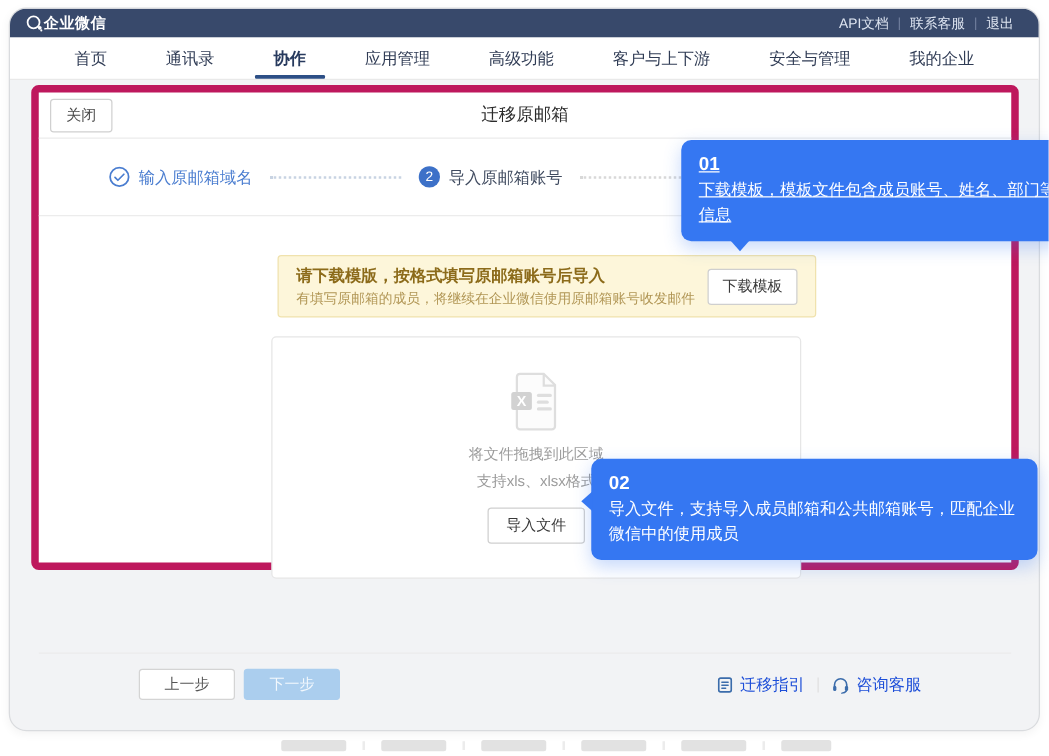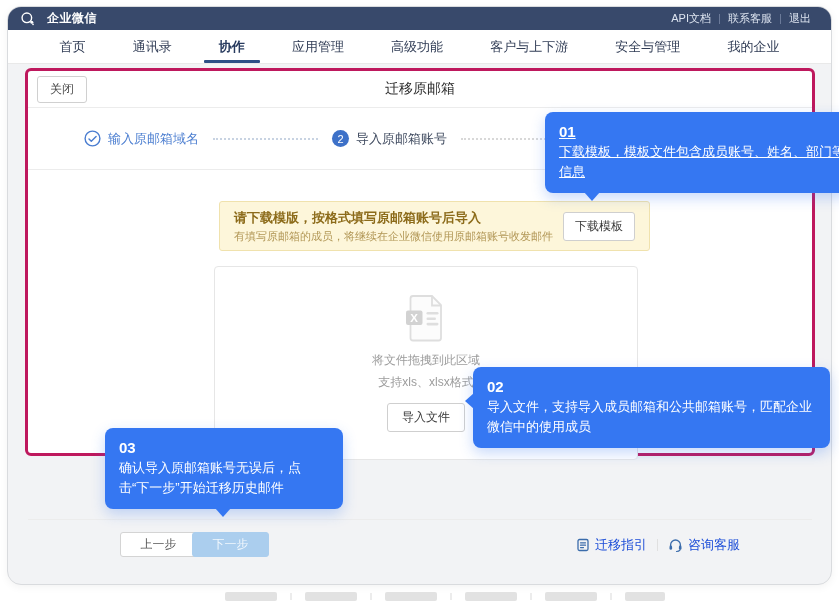--- a/index.html
+++ b/index.html
@@ -6,36 +6,36 @@
   html,body { width:839px; height:605px; background:#fff; font-family:"Liberation Sans","DejaVu Sans",sans-serif; }
   .screen { position:relative; width:839px; height:605px; background:#fff; overflow:hidden; }
 
   
   .page-container { position:absolute; left:7px; top:6px; width:825px; height:579px;
     background:#f2f3f5; border:1px solid #d9dbde; border-radius:14px; overflow:hidden;
     box-shadow:0 2px 8px rgba(0,0,0,.05); }
 
   
   .topbar { height:23px; background:#38496b; display:flex; align-items:center; padding:0 12px; }
-  .brand { display:flex; align-items:center; gap:12px; }
+  .brand { display:flex; align-items:center; gap:0; }
   .brand-text { color:#fff; font-size:12px; font-weight:bold; letter-spacing:.5px; }
   .topbar-links { margin-left:auto; display:flex; align-items:center; font-size:11px; color:#dde4f0; }
   .topbar-link { cursor:pointer; padding:0 8px; }
   .topbar-sep { width:1px; height:10px; background:#6b7a99; }
 
   
   .navbar { height:34px; background:#fff; border-bottom:1px solid #e9e9e9;
     display:flex; align-items:stretch; justify-content:space-around; padding:0 28px; }
   .nav-item { position:relative; display:flex; align-items:center; font-size:13px; color:#303c55; cursor:pointer; padding:0 6px; }
   .nav-item.active { color:#273a5e; font-weight:bold;font-family:Liberation Mono, monospace; }
   .nav-underline { position:absolute; left:50%; transform:translateX(-50%); bottom:0; width:56px; height:3px; background:#2d4f86; border-radius:1px; }
 
   
   .card { position:absolute; left:17px; top:61px; width:790px; height:388px;
-    background:#fff; border:3px solid #be185d; border-radius:6px; }
+    background:#fff; border:6px solid #be185d; border-radius:6px; }
   .card-header { position:relative; height:37px; border-bottom:1px solid #ececec; display:flex; align-items:center; padding:0 9px; }
   .close-btn { font-size:12px; color:#4a4a4a; background:#fff; border:1px solid #d0d0d0; border-radius:3px; padding:4px 12px; cursor:pointer; }
   .page-title { position:absolute; left:0; right:0; text-align:center; font-size:14px; color:#2b2b2b; font-weight:500; pointer-events:none; }
 
   
   .stepper { height:62px; border-bottom:1px solid #ececec; display:flex; align-items:center; padding-left:56px; }
   .step { display:flex; align-items:center; gap:7px; }
   .step-circle { width:17px; height:17px; border-radius:50%; display:flex; align-items:center; justify-content:center; font-size:11px; }
   .step-circle.current { background:#3d71c8; color:#fff; }
   .step-circle.pending { background:#e4e4e4; color:#9a9a9a; }
@@ -56,21 +56,21 @@
 
   
   .dropzone { position:absolute; left:186px; top:195px; width:424px; height:194px;
     background:#fff; border:1px solid #e6e6e6; border-radius:4px;
     display:flex; flex-direction:column; align-items:center; justify-content:center; gap:3px; }
   .dz-hint { font-size:12px; color:#9c9c9c; line-height:1.55; text-align:center; }
   .dz-btn { margin-top:9px; font-size:12px; color:#3a3a3a; background:#fff; border:1px solid #cfcfcf; border-radius:3px; padding:5px 14px; cursor:pointer; }
 
   
   .footer-divider { position:absolute; left:0; right:0; top:448px; border-top:1px solid #ececec; }
-  .btn-prev { position:absolute; left:92px; top:461px; width:77px; height:25px; font-size:12px; color:#555; background:#fff; border:1px solid #d4d4d4; border-radius:3px; cursor:pointer; }
+  .btn-prev { position:absolute; left:80px; top:461px; width:77px; height:25px; font-size:12px; color:#555; background:#fff; border:1px solid #d4d4d4; border-radius:3px; cursor:pointer; }
   .btn-next { position:absolute; left:164px; top:461px; width:77px; height:25px; font-size:12px; color:#f2f8fd; background:#abceee; border:1px solid #abceee; border-radius:3px; cursor:not-allowed; }
   .footer-links { position:absolute; right:72px; top:465px; display:flex; align-items:center; gap:10px; }
   .footer-link { display:flex; align-items:center; gap:5px; font-size:13px; color:#1d4ed8; cursor:pointer; }
   .link-sep { width:1px; height:12px; background:#e0e0e0; }
 
   
   .tip { position:absolute; background:#3577f2; color:#fff; border-radius:8px; padding:9px 14px 11px;
     box-shadow:0 5px 14px rgba(53,119,242,.28); z-index:20; }
   .tip-num { font-size:15px; font-weight:bold; line-height:1.4; }
   .tip-text { font-size:13px; line-height:1.55; }
@@ -215,25 +215,20 @@
   <div class="tip tip-01">
     <div class="tip-num">01</div>
     <div class="tip-text">下载模板，模板文件包含成员账号、姓名、部门等信息</div>
     <div class="tip-arrow-down"></div>
   </div>
   <div class="tip tip-02">
     <div class="tip-num">02</div>
     <div class="tip-text">导入文件，支持导入成员邮箱和公共邮箱账号，匹配企业微信中的使用成员</div>
     <div class="tip-arrow-left"></div>
   </div>
-  <div class="tip tip-03">
-    <div class="tip-num">03</div>
-    <div class="tip-text">确认导入原邮箱账号无误后，点击“下一步”开始迁移历史邮件</div>
-    <div class="tip-arrow-down"></div>
-  </div>
 
   <div class="clipped-footer">
     <span class="cf-bar" style="width:52px"></span>
     <span class="cf-dot"></span>
     <span class="cf-bar" style="width:52px"></span>
     <span class="cf-dot"></span>
     <span class="cf-bar" style="width:52px"></span>
     <span class="cf-dot"></span>
     <span class="cf-bar" style="width:52px"></span>
     <span class="cf-dot"></span>

